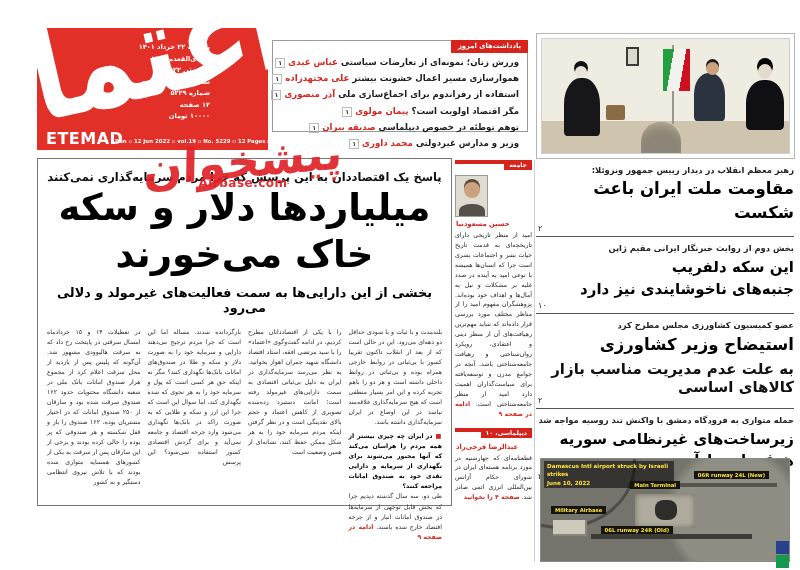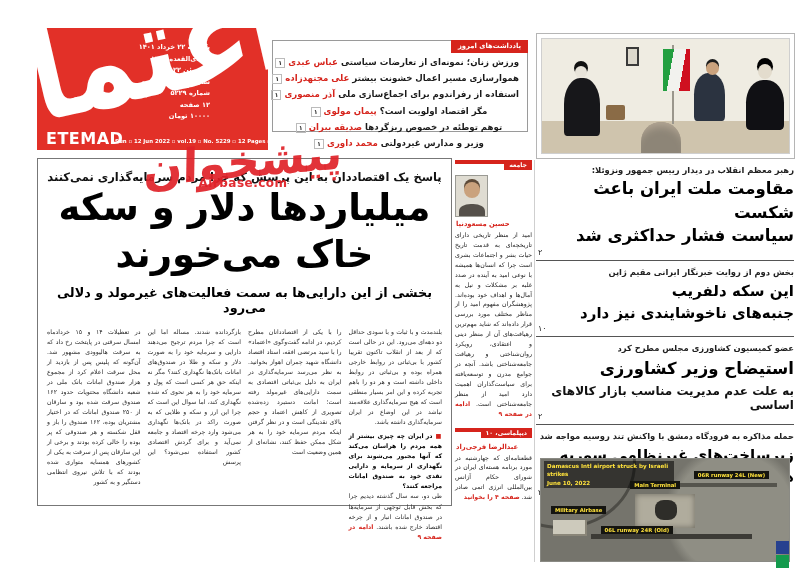--- a/index.html
+++ b/index.html
@@ -11,21 +11,21 @@
   .logo-fa{position:absolute;left:-14px;top:-28px;width:260px;color:#fff;font-size:102px;font-weight:bold;
            transform:rotate(-13deg) scale(1.02,1.25);transform-origin:center;line-height:1;direction:rtl;}
   .mast-dates{position:absolute;right:58px;top:14px;width:78px;direction:rtl;text-align:right;
               color:#fff;font-size:6.6px;line-height:1.75;font-weight:bold;}
   .logo-en{position:absolute;left:9px;bottom:2px;color:#fff;font-size:16px;font-weight:bold;letter-spacing:.5px;}
   .mast-info{position:absolute;left:78px;bottom:6px;color:#fff;font-size:5.4px;font-weight:bold;white-space:nowrap;}
   
   .notes{position:absolute;left:272px;top:40px;width:256px;height:92px;border:1px solid #9a9a9a;background:#fff;}
   .notes-tab{position:absolute;top:-1px;right:-1px;background:#d6241c;color:#fff;font-size:6.8px;
              font-weight:bold;padding:2px 7px 3px;direction:rtl;}
-  .notes-list{margin:14px 8px 0 6px;direction:rtl;text-align:center;font-size:8.6px;font-weight:bold;
+  .notes-list{margin:14px 8px 0 6px;direction:rtl;text-align:right;font-size:8.6px;font-weight:bold;
               line-height:15.2px;color:#1a1a1a;white-space:nowrap;}
   .note-author{color:#d6241c;}
   .note-page{font-size:6.5px;color:#444;border:1px solid #bbb;padding:0 2px;margin-right:3px;}
   
   .photo-frame{position:absolute;left:536px;top:33px;width:259px;height:126px;border:1px solid #b5b5b5;
                background:#fff;padding:4px;}
   .photo-scene{position:relative;width:100%;height:100%;overflow:hidden;border:1px solid #cfcfcf;
                background:linear-gradient(#efece2 0 72%,#cfc4ad 72% 100%);}
   .wall-portrait{position:absolute;left:34%;top:7%;width:13px;height:19px;background:#dcd8cc;border:2px solid #3a3a3a;}
   .flag{position:absolute;left:49%;top:9%;width:27px;height:42px;
@@ -43,21 +43,21 @@
         box-shadow:0 -5px 0 1px #000;}
   .fig-foreground{position:absolute;left:40%;bottom:-8%;width:40px;height:40px;background:#8d8577;border-radius:50% 50% 20% 20%;
         box-shadow:inset 0 10px 8px -6px #b4a795;}
   
   .right-col{position:absolute;left:536px;top:164px;width:258px;direction:rtl;text-align:right;}
   .kicker{font-size:8.4px;font-weight:bold;color:#222;line-height:1.5;}
   .r-headline{font-size:16.5px;font-weight:900;color:#000;line-height:1.45;letter-spacing:-.2px;}
   .r-headline.sm{font-size:15px;}
   .page-no{font-size:8px;color:#222;text-align:left;margin:0 0 1px 2px;}
   .rule{border:none;border-top:1px solid #555;margin:3px 0 5px;}
-  .r-subhead{font-size:12px;font-weight:bold;color:#111;margin-top:3px;}
+  .r-subhead{font-size:15px;font-weight:bold;color:#111;margin-top:3px;}
   
   .satellite{position:absolute;left:540px;top:458px;width:250px;height:104px;background:#75746c;overflow:hidden;
              border:1px solid #8a8a84;}
   .sat-light{position:absolute;right:-20px;top:-10px;width:150px;height:130px;
              background:radial-gradient(circle,#8f8e84 0 60%,transparent 70%);}
   .sat-road{position:absolute;left:-55px;top:-60px;width:150px;height:130px;border:3px solid #4d4c46;border-radius:50%;}
   .sat-terminal{position:absolute;left:38%;top:34%;width:60px;height:34px;background:#b0ac9d;box-shadow:inset 0 0 6px #6b685e;}
   .sat-damage{position:absolute;left:46%;top:40%;width:22px;height:20px;background:#2e2d29;border-radius:40%;}
   .sat-runway1{position:absolute;left:20%;top:74%;width:65%;height:5px;background:#3c3b36;}
   .sat-runway2{position:absolute;left:40%;top:24%;width:55%;height:4px;background:#55544d;}
@@ -127,21 +127,21 @@
     <div class="mast-info">Sun ▫ 12 Jun 2022 ▫ vol.19 ▫ No. 5229 ▫ 12 Pages ▫ 100000 Rials</div>
   </div>
 
   <div class="notes">
     <div class="notes-tab">یادداشت‌های امروز</div>
     <div class="notes-list">
       <div><span>ورزش زنان؛ نمونه‌ای از تعارضات سیاستی</span> <span class="note-author">عباس عبدی</span><span class="note-page">۱</span></div>
       <div><span>هموارسازی مسیر اعمال خشونت بیشتر</span> <span class="note-author">علی مجتهدزاده</span><span class="note-page">۱</span></div>
       <div><span>استفاده از رفراندوم برای اجماع‌سازی ملی</span> <span class="note-author">آذر منصوری</span><span class="note-page">۱</span></div>
       <div><span>مگر اقتصاد اولویت است؟</span> <span class="note-author">پیمان مولوی</span><span class="note-page">۱</span></div>
-      <div><span>توهم توطئه در خصوص ریزگردها</span> <span class="note-author">صدیقه ببران</span><span class="note-page">۱</span></div>
+      <div><span>توهم توطئه در خصوص دیپلماسی</span> <span class="note-author">صدیقه ببران</span><span class="note-page">۱</span></div>
       <div><span>وزیر و مدارس غیردولتی</span> <span class="note-author">محمد داوری</span><span class="note-page">۱</span></div>
     </div>
   </div>
 
   <div class="photo-frame">
     <div class="photo-scene">
       <div class="wall-portrait"></div>
       <div class="flag-pole"></div>
       <div class="flag"></div>
       <div class="fig-khamenei"></div>
@@ -152,42 +152,41 @@
       <div class="fig-raisi"></div>
       <div class="fig-raisi-head"></div>
       <div class="fig-foreground"></div>
     </div>
   </div>
 
   <div class="right-col">
     <div class="kicker">رهبر معظم انقلاب در دیدار رییس جمهور ونزوئلا:</div>
     <div class="r-headline">
       <div>مقاومت ملت ایران باعث شکست</div>
-      <div>سیاست فشار حداکثری شد</div>
     </div>
     <div class="page-no">۲</div>
     <hr class="rule">
 
     <div class="kicker">
       <div>بخش دوم از روایت خبرنگار ایرانی مقیم ژاپن</div>
     </div>
     <div class="r-headline sm" style="margin-top:2px;">
       <div>این سکه دلفریب</div>
       <div>جنبه‌های ناخوشایندی نیز دارد</div>
     </div>
     <div class="page-no">۱۰</div>
     <hr class="rule">
 
     <div class="kicker">عضو کمیسیون کشاورزی مجلس مطرح کرد</div>
     <div class="r-headline" style="margin-top:2px;">استیضاح وزیر کشاورزی</div>
     <div class="r-subhead">به علت عدم مدیریت مناسب بازار کالاهای اساسی</div>
     <div class="page-no">۲</div>
     <hr class="rule">
 
-    <div class="kicker">حمله مذاکره به فرودگاه دمشق با واکنش تند روسیه مواجه شد</div>
+    <div class="kicker">حمله متواری به فرودگاه دمشق با واکنش تند روسیه مواجه شد</div>
     <div class="r-headline sm" style="margin-top:2px;">
       <div>زیرساخت‌های غیرنظامی سوریه</div>
       <div>هدف تازه تل‌آویو</div>
     </div>
     <div class="page-no">۳</div>
   </div>
 
   <div class="satellite">
     <div class="sat-light"></div>
     <div class="sat-road"></div>

